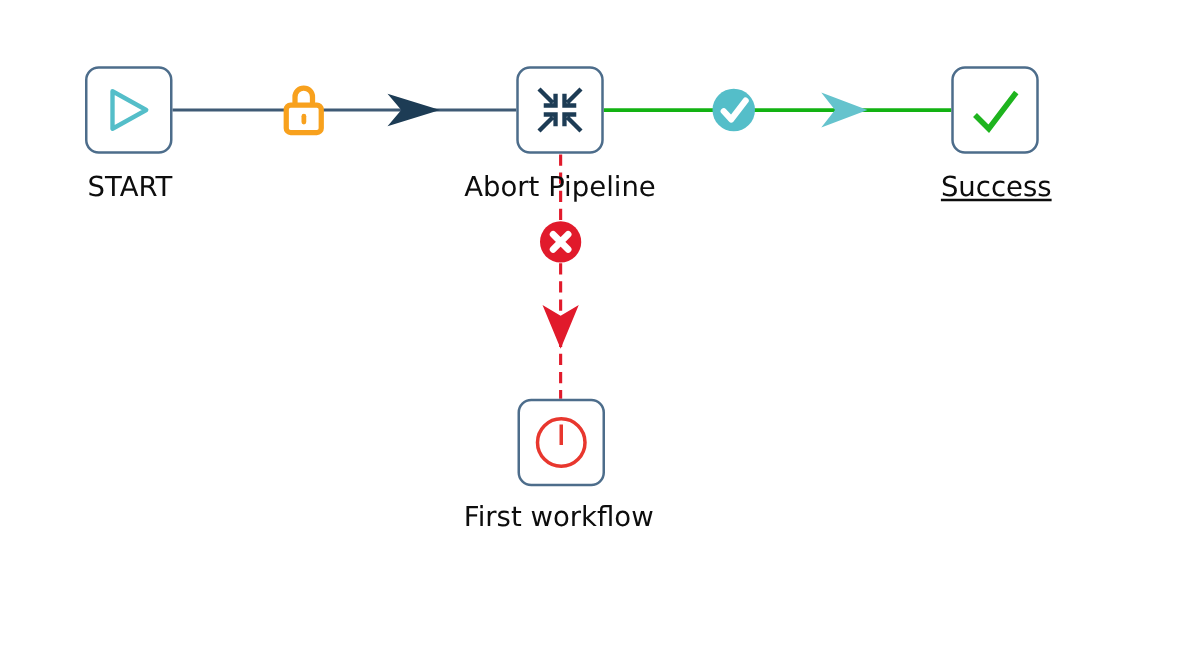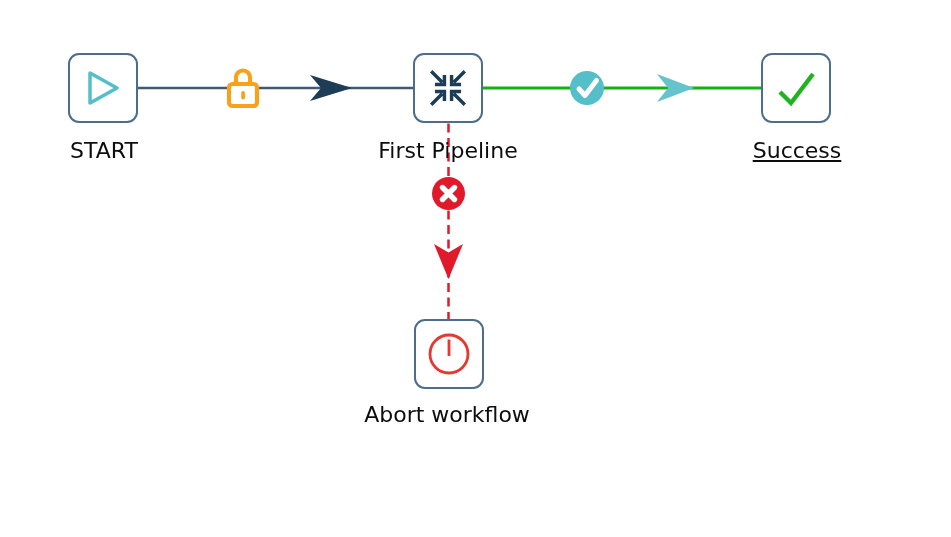--- a/index.html
+++ b/index.html
@@ -85,30 +85,30 @@
   <div class="node" style="left:413px; top:53px;">
     <svg width="42" height="42" viewBox="0 0 40 40">
       <g fill="none" stroke="#1d3c55" stroke-width="3.3">
         <path d="M4 4 L14.5 14.5 M16.6 7.6 V16.6 H7.6"></path>
         <path d="M36 4 L25.5 14.5 M23.4 7.6 V16.6 H32.4"></path>
         <path d="M4 36 L14.5 25.5 M16.6 32.4 V23.4 H7.6"></path>
         <path d="M36 36 L25.5 25.5 M23.4 32.4 V23.4 H32.4"></path>
       </g>
     </svg>
   </div>
-  <div class="node-label" style="left:338px; top:137px;">First Pipeline</div>
+  <div class="node-label" style="left:338px; top:137px;">Abort Pipeline</div>
 
   <div class="node" style="left:761px; top:53px;">
     <svg width="44" height="42" viewBox="0 0 44 42">
       <path d="M6 25 L17 36 L39 7" fill="none" stroke="#1eb41e" stroke-width="4.4" stroke-linecap="butt"></path>
     </svg>
   </div>
   <div class="node-label" style="left:687px; top:137px;text-decoration:underline;">Success</div>
 
   <div class="node" style="left:414px; top:319px;">
     <svg width="46" height="46" viewBox="0 0 46 46">
       <circle cx="23" cy="23" r="19" fill="none" stroke="#e8372e" stroke-width="2.8"></circle>
       <line x1="23" y1="8.5" x2="23" y2="25" stroke="#e8372e" stroke-width="2.8"></line>
     </svg>
   </div>
-  <div class="node-label" style="left:337px; top:401px;">Abort workflow</div>
+  <div class="node-label" style="left:337px; top:401px;">First workflow</div>
 
 </div>
 
 </body></html>

